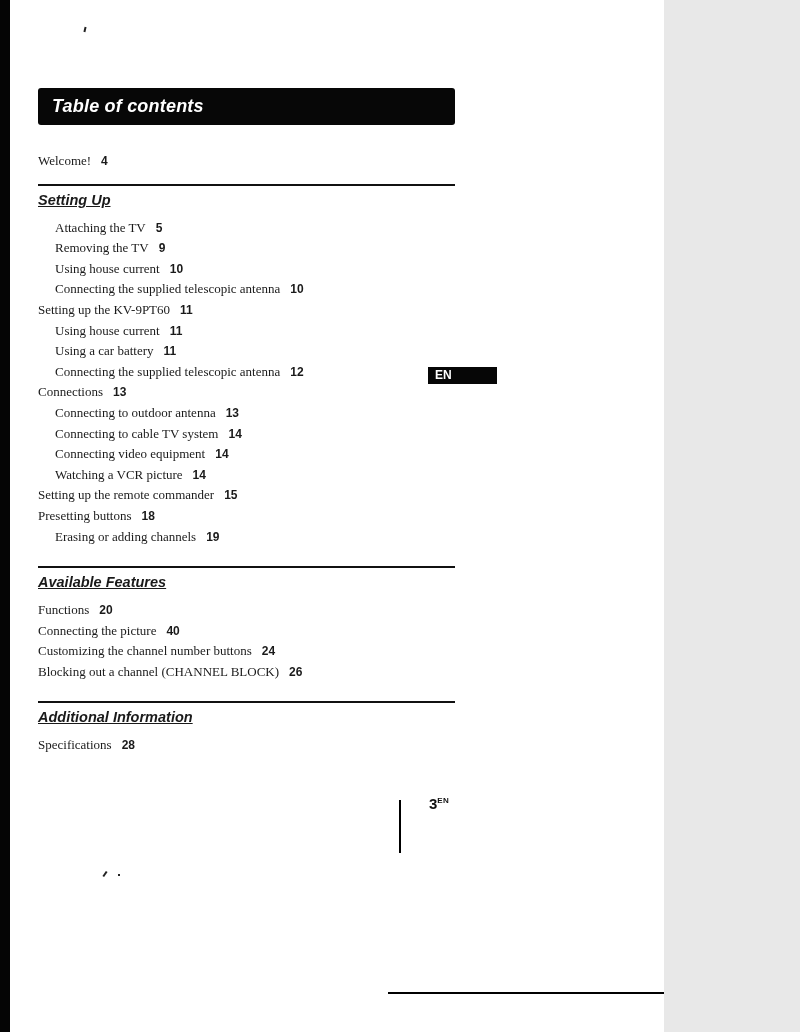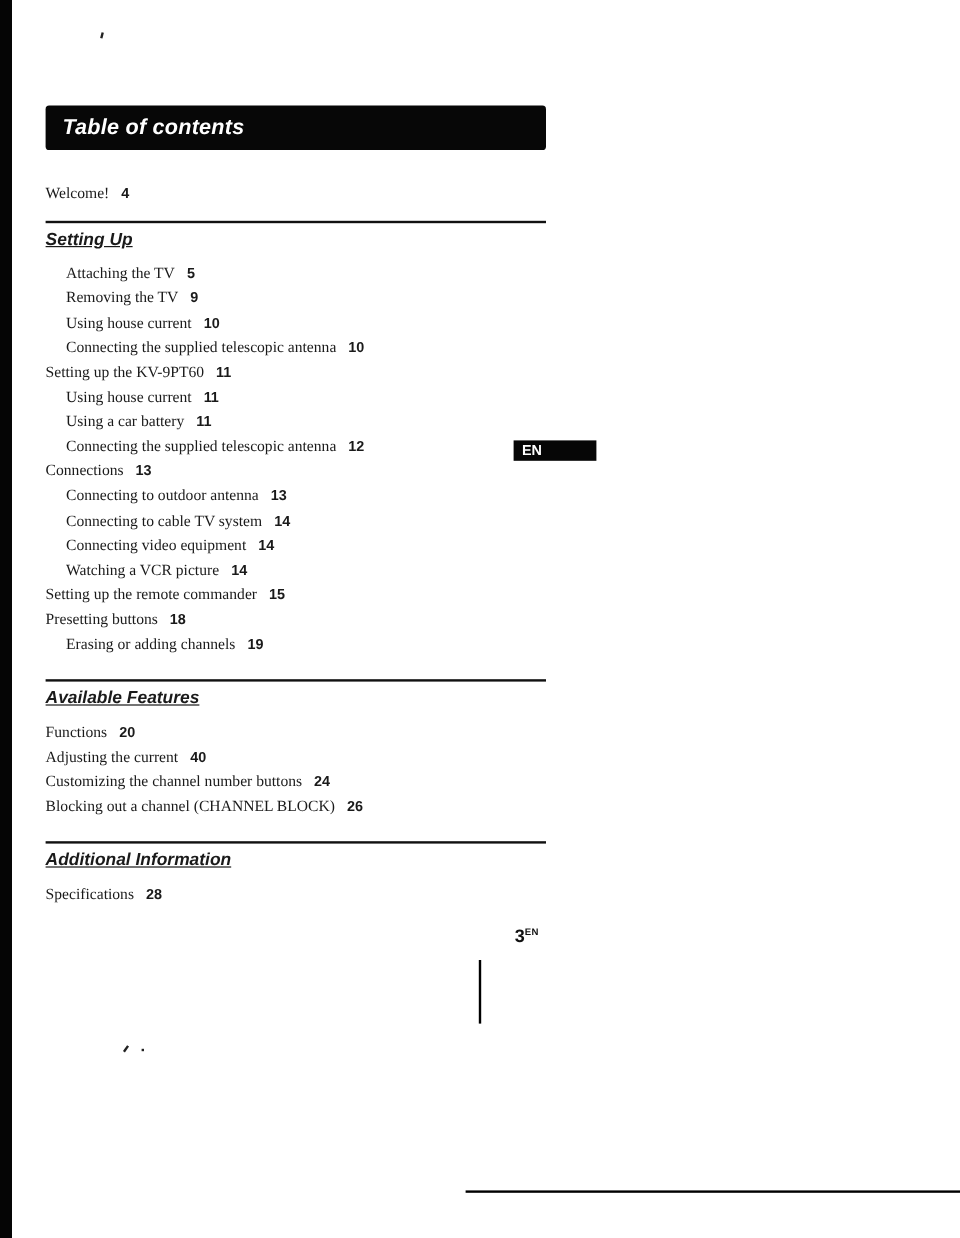--- a/index.html
+++ b/index.html
@@ -2,21 +2,21 @@
 <html><head>
 <meta charset="utf-8">
 <style>
   html, body {
     margin: 0;
     padding: 0;
     background: #e8e8e8;
   }
   .page {
     position: relative;
-    width: 800px;
+    width: 664px;
     height: 1032px;
     background: #ffffff;
     overflow: hidden;
     font-family: "Liberation Serif", serif;
     color: #1a1a1a;
   }
   .scan-edge-bar {
     position: absolute;
     left: 0;
     top: 0;
@@ -97,21 +97,21 @@
     position: absolute;
     left: 399px;
     top: 800px;
     width: 2px;
     height: 53px;
     background: #000;
   }
   .footer-pagenum {
     position: absolute;
     left: 429px;
-    top: 772px;
+    top: 795px;
     font-family: "Liberation Sans", sans-serif;
     font-weight: bold;
     font-size: 15px;
     color: #111;
   }
   .footer-pagenum sup {
     font-size: 8px;
     vertical-align: super;
     letter-spacing: 0.3px;
   }
@@ -173,21 +173,21 @@
             <div class="entry indent-0"><span class="entry-label">Setting up the remote commander</span><span class="entry-page">15</span></div>
             <div class="entry indent-0"><span class="entry-label">Presetting buttons</span><span class="entry-page">18</span></div>
             <div class="entry indent-1"><span class="entry-label">Erasing or adding channels</span><span class="entry-page">19</span></div>
           </div>
         </section>
         <section class="section">
           <div class="section-rule"></div>
           <h2 class="section-heading">Available Features</h2>
           <div class="entries">
             <div class="entry indent-0"><span class="entry-label">Functions</span><span class="entry-page">20</span></div>
-            <div class="entry indent-0"><span class="entry-label">Adjusting the current</span><span class="entry-page">40</span></div>
+            <div class="entry indent-0"><span class="entry-label">Connecting the picture</span><span class="entry-page">40</span></div>
             <div class="entry indent-0"><span class="entry-label">Customizing the channel number buttons</span><span class="entry-page">24</span></div>
             <div class="entry indent-0"><span class="entry-label">Blocking out a channel (CHANNEL BLOCK)</span><span class="entry-page">26</span></div>
           </div>
         </section>
         <section class="section">
           <div class="section-rule"></div>
           <h2 class="section-heading">Additional Information</h2>
           <div class="entries">
             <div class="entry indent-0"><span class="entry-label">Specifications</span><span class="entry-page">28</span></div>
           </div>

